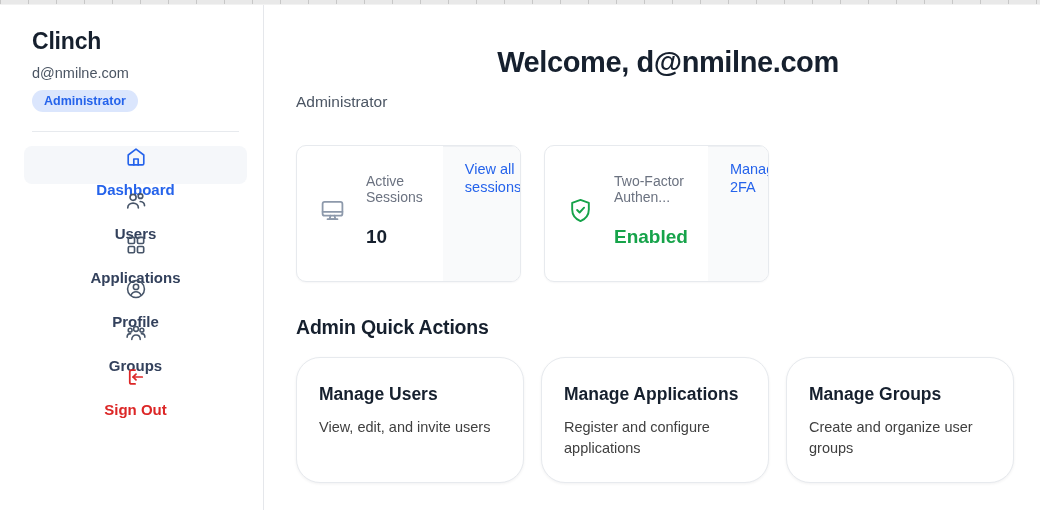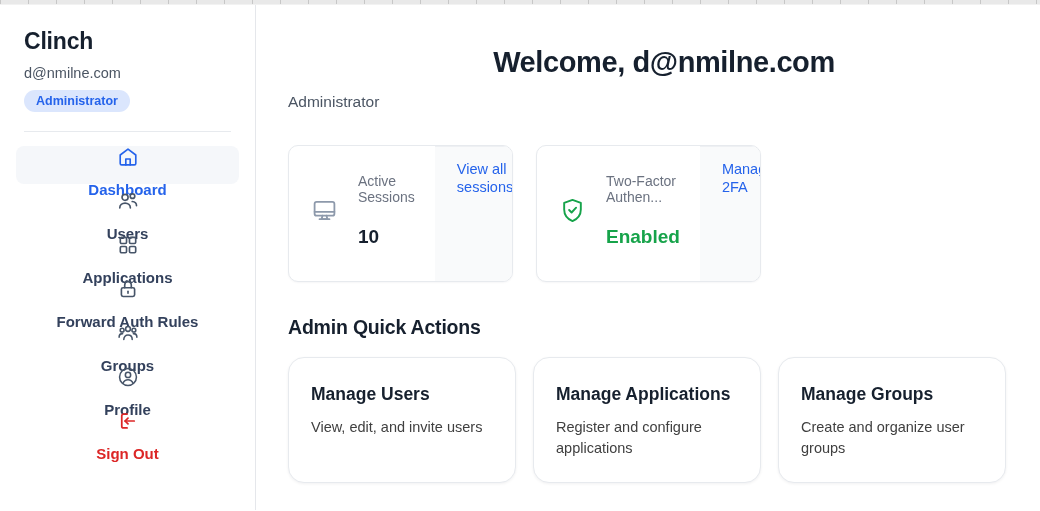--- a/index.html
+++ b/index.html
@@ -7,21 +7,21 @@
   body {
     font-family:"Liberation Sans","DejaVu Sans",sans-serif;
     background:#ffffff; color:#1e293b;
   }
   
   .top-strip {
     height:5px; width:100%;
     background:repeating-linear-gradient(90deg,#c7c7c7 0 1px,#e9e9e9 1px 28px);
     border-bottom:1px solid #f2f2f2;
   }
-  .app { display:flex; height:505px; }
+  .app { display:flex; height:505px;padding-left:8px; }
 
   
   .sidebar {
     width:256px; flex:0 0 256px; background:#ffffff;
     border-right:1px solid #e5e7eb;
     padding:23px 16px 0 16px;
   }
   .brand { font-size:23px; font-weight:700; color:#16202e; padding-left:8px; letter-spacing:-0.2px; }
   .sidebar-email { margin-top:10px; padding-left:8px; font-size:14.5px; color:#4b5563; }
   .role-badge {
@@ -69,21 +69,21 @@
     background:#f9fafb; border-top:1px solid #eef0f3;
     padding:13px 20px 14px 22px;
   }
   .stat-link { font-size:14.5px; font-weight:400; color:#2563eb; text-decoration:none; cursor:pointer; }
 
   .section-title { margin-top:34px; font-size:19.5px; font-weight:700; color:#16202e; letter-spacing:-0.2px; }
 
   .actions-row { display:flex; gap:17px; margin-top:18px; }
   .action-card {
     width:228px; min-height:126px;
-    border:1px solid #e7eaee; border-radius:16px;
+    border:1px solid #e7eaee; border-radius:24px;
     background:#ffffff; box-shadow:0 1px 3px rgba(16,24,40,.06);
     padding:26px 22px 0 22px; cursor:pointer;
   }
   .action-title { font-size:17.5px; font-weight:700; color:#16202e; }
   .action-desc { margin-top:12px; font-size:14.5px; color:#404040; line-height:1.42; }
 </style>
 </head>
 <body>
 
 <div class="top-strip"></div>
@@ -123,50 +123,40 @@
             <rect x="3.6" y="3.6" width="6.8" height="6.8" rx="1.4"></rect>
             <rect x="13.6" y="3.6" width="6.8" height="6.8" rx="1.4"></rect>
             <rect x="3.6" y="13.6" width="6.8" height="6.8" rx="1.4"></rect>
             <rect x="13.6" y="13.6" width="6.8" height="6.8" rx="1.4"></rect>
           </svg>
         </span>
         <span>Applications</span>
       </li>
       <li class="nav-item">
         <span class="icon">
-          <svg viewBox="0 0 24 24" fill="none" stroke="currentColor" stroke-width="1.8" stroke-linecap="round" stroke-linejoin="round">
-            <rect x="4.8" y="10.6" width="14.4" height="9.6" rx="1.8"></rect>
-            <path d="M8.4 10.6V7.6a3.6 3.6 0 0 1 7.2 0v3"></path>
-            <path d="M12 14.4v2.1"></path>
-          </svg>
-        </span>
-        <span>Forward Auth Rules</span>
+          <svg viewBox="0 0 24 24" fill="none" stroke="currentColor" stroke-width="1.7" stroke-linecap="round" stroke-linejoin="round">
+            <circle cx="12" cy="12" r="9.2"></circle>
+            <circle cx="12" cy="9.7" r="2.9"></circle>
+            <path d="M6.4 18.9c1.2-2.5 3.2-3.8 5.6-3.8s4.4 1.3 5.6 3.8"></path>
+          </svg>
+        </span>
+        <span>Profile</span>
       </li>
       <li class="nav-item">
         <span class="icon">
           <svg viewBox="0 0 24 24" fill="none" stroke="currentColor" stroke-width="1.7" stroke-linecap="round" stroke-linejoin="round">
             <circle cx="12" cy="7.6" r="2.6"></circle>
             <circle cx="5.6" cy="8.9" r="2.1"></circle>
             <circle cx="18.4" cy="8.9" r="2.1"></circle>
             <path d="M7.4 19c0-2.9 2-4.8 4.6-4.8s4.6 1.9 4.6 4.8"></path>
             <path d="M2.3 16.6c0-2.4 1.6-3.9 3.8-3.9"></path>
             <path d="M21.7 16.6c0-2.4-1.6-3.9-3.8-3.9"></path>
           </svg>
         </span>
         <span>Groups</span>
-      </li>
-      <li class="nav-item">
-        <span class="icon">
-          <svg viewBox="0 0 24 24" fill="none" stroke="currentColor" stroke-width="1.7" stroke-linecap="round" stroke-linejoin="round">
-            <circle cx="12" cy="12" r="9.2"></circle>
-            <circle cx="12" cy="9.7" r="2.9"></circle>
-            <path d="M6.4 18.9c1.2-2.5 3.2-3.8 5.6-3.8s4.4 1.3 5.6 3.8"></path>
-          </svg>
-        </span>
-        <span>Profile</span>
       </li>
       <li class="nav-item danger">
         <span class="icon">
           <svg viewBox="0 0 24 24" fill="none" stroke="currentColor" stroke-width="1.9" stroke-linecap="round" stroke-linejoin="round">
             <path d="M11 4.4H7.2a2 2 0 0 0-2 2v11.2a2 2 0 0 0 2 2H11"></path>
             <path d="M18.8 12H8.8"></path>
             <path d="M12 8.8 8.8 12l3.2 3.2"></path>
           </svg>
         </span>
         <span>Sign Out</span>

